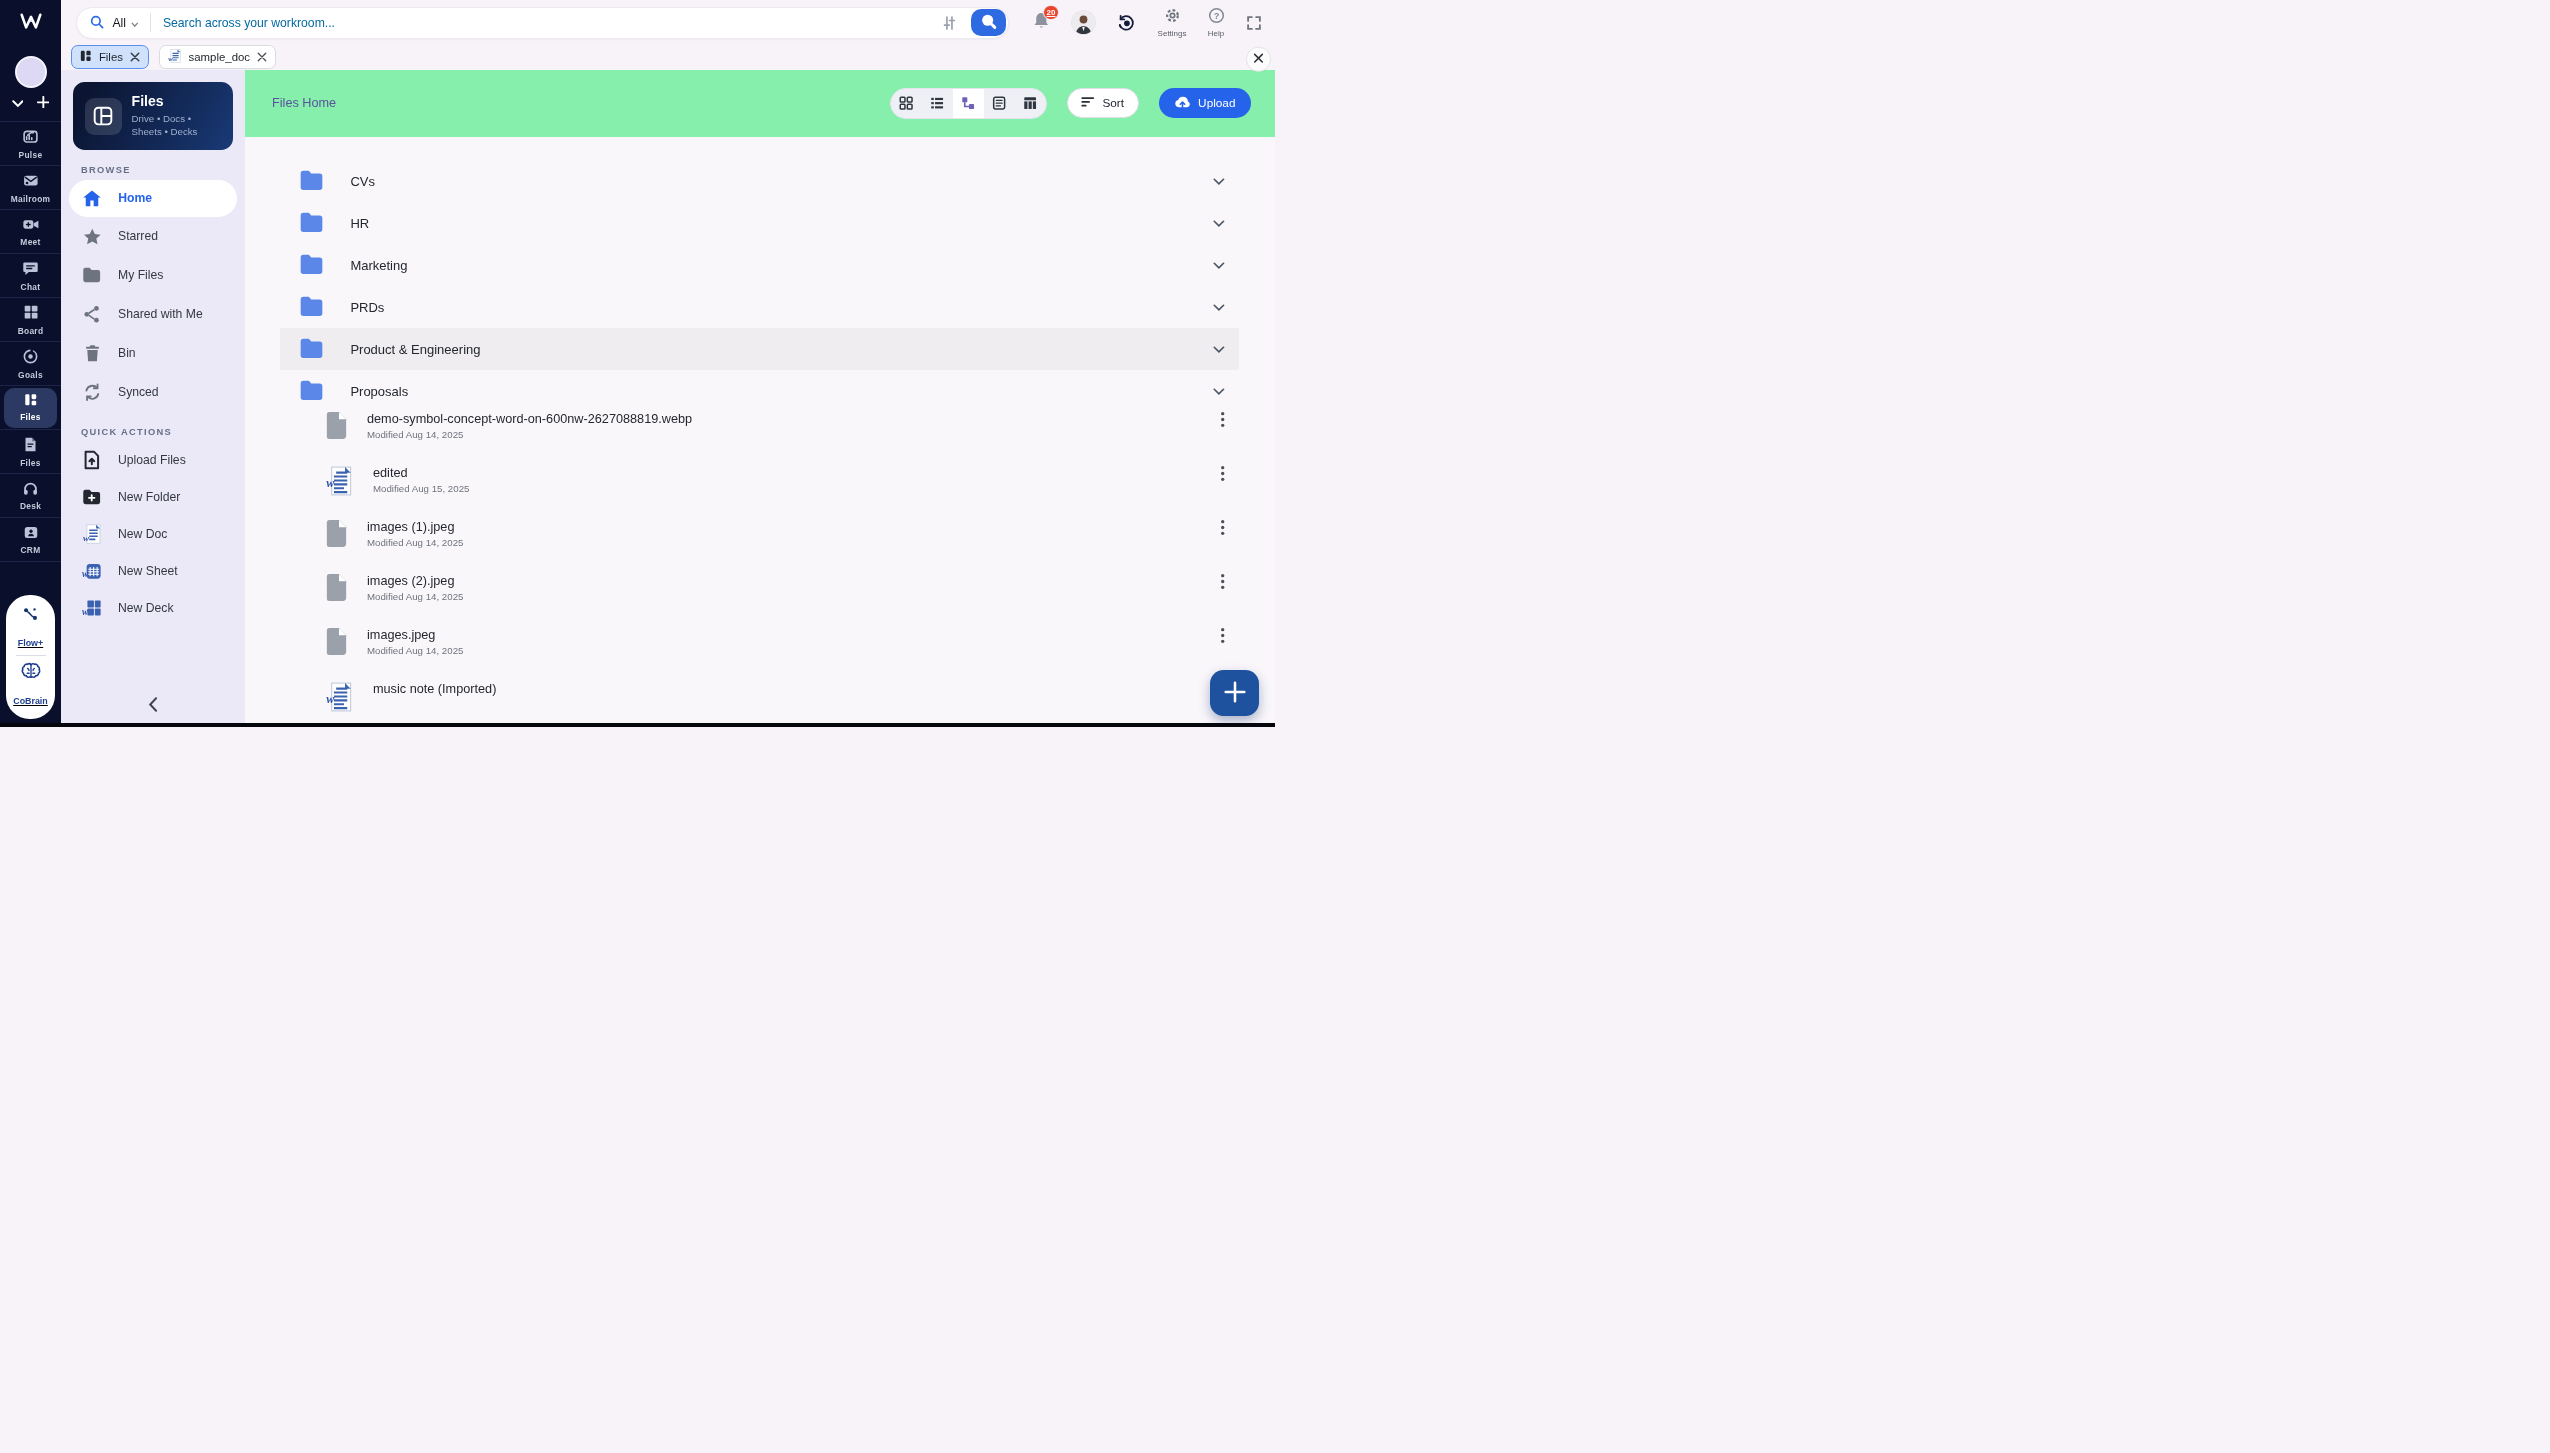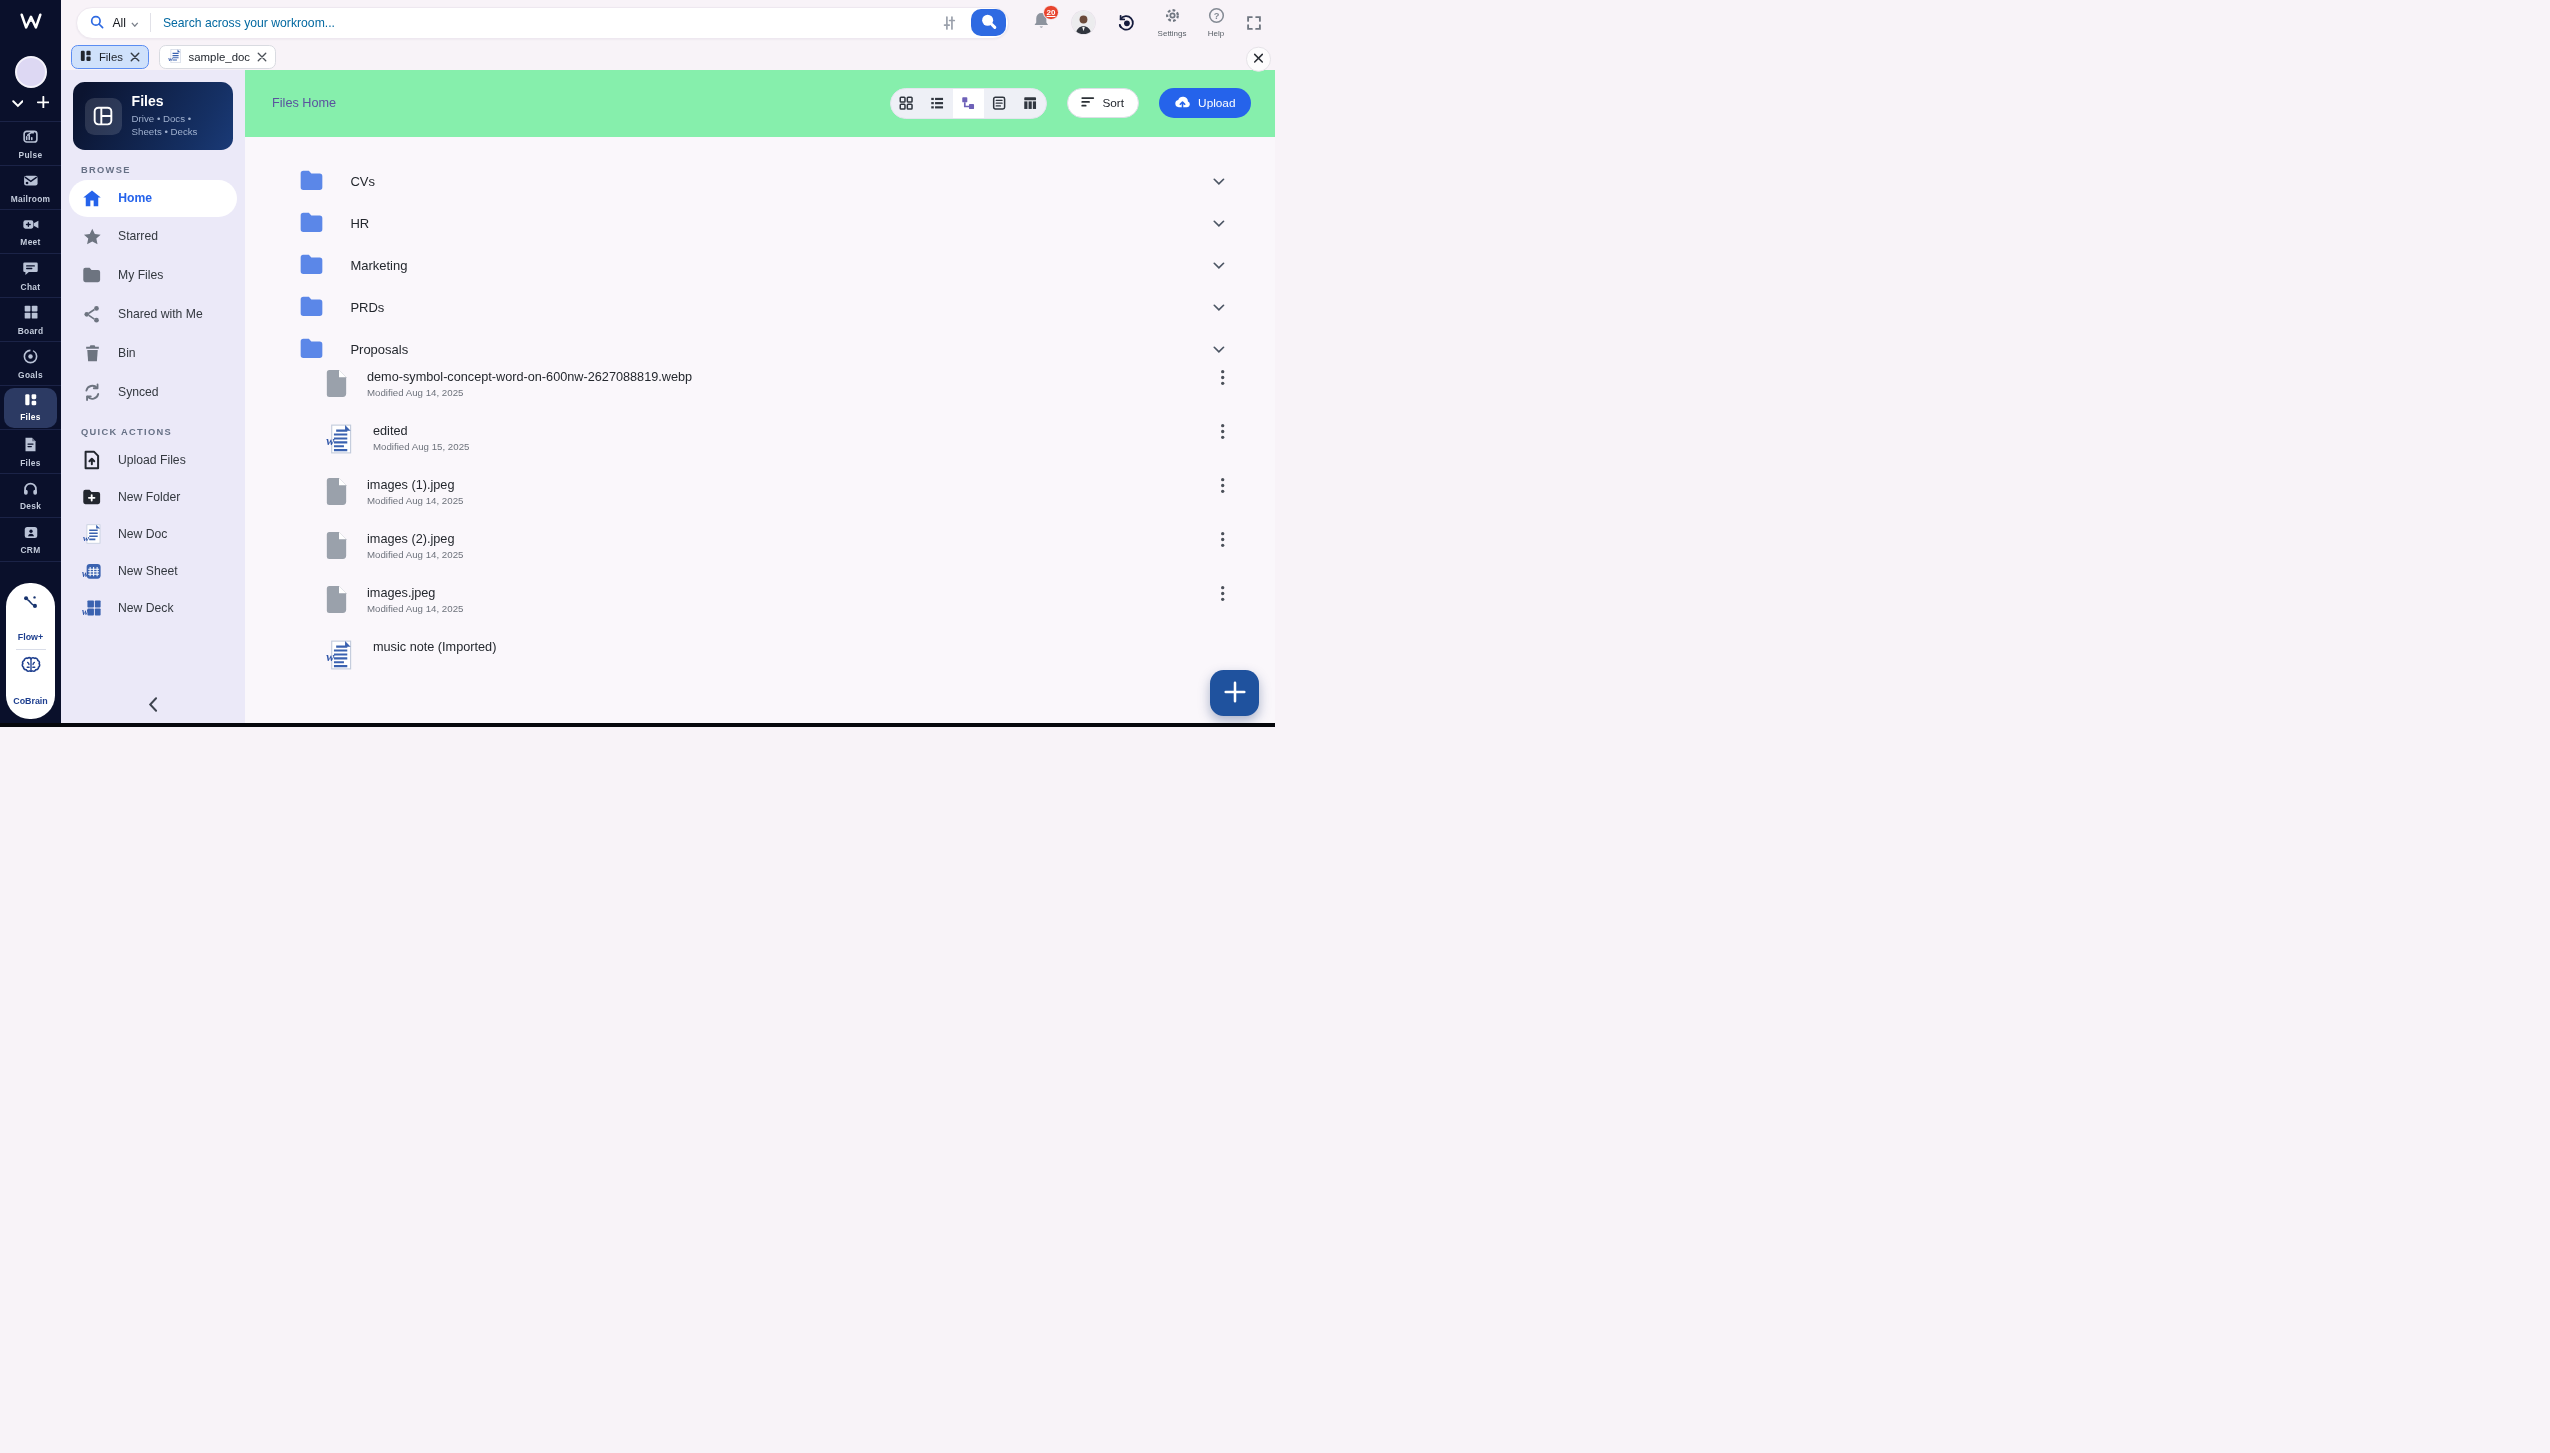--- a/index.html
+++ b/index.html
@@ -19,21 +19,21 @@
     justify-content:center; gap:2.5px; border-bottom:0.8px solid #1b2347; cursor:pointer; }
   .rail-item span.lbl { font-size:8.4px; font-weight:bold; color:#c3cbdb; letter-spacing:0.3px; }
   .rail-item.active { position:relative; }
   .rail-item.active::before { content:""; position:absolute; inset:1.7px 4.2px; background:#2c3a63; border-radius:10px; }
   .rail-item.active > * { position:relative; }
   .rail-item.active span.lbl { color:#ffffff; }
   .rail-spacer { flex:1; }
   .rail-pill { width:49px; background:#ffffff; border-radius:23.6px; margin-bottom:8.4px;
     padding:11px 0 12.7px; display:flex; flex-direction:column; align-items:center; gap:6.7px; }
   .rail-pill .plabel { font-size:8.9px; font-weight:bold; color:#1e3f8f; }
-  .pill-item { display:flex; flex-direction:column; align-items:center; gap:18px; cursor:pointer; }
+  .pill-item { display:flex; flex-direction:column; align-items:center; gap:12px; cursor:pointer;text-decoration:underline; }
   .pill-divider { width:30px; height:0.8px; background:#d9dde8; }
 
   
   .right { flex:1; display:flex; flex-direction:column; height:100%; }
 
   
   .topbar { height:45px; display:flex; align-items:center; padding:0 13.5px 0 15px; background:#f8f3f8; }
   .search-pill { flex:1; max-width:958px; height:32px; background:#ffffff; border:0.8px solid #eee8f0;
     border-radius:17px; display:flex; align-items:center; padding:0 2.5px 0 12.7px;
     box-shadow:0 0.8px 1.7px rgba(40,30,70,.05); }
@@ -589,20 +589,29 @@
           </div>
           <div class="frow">
             <span><svg width="25" height="22" viewBox="0 0 30 26">
                   <path d="M2 5.2A3.2 3.2 0 0 1 5.2 2h6.6l3 3.2h10A3.2 3.2 0 0 1 28 8.4v13.4a3.2 3.2 0 0 1-3.2 3.2H5.2A3.2 3.2 0 0 1 2 21.8z" fill="#5b87e8"></path>
                 </svg></span>
             <span class="fname">PRDs</span>
             <span class="chev"><svg width="11.8" height="7.6" viewBox="0 0 14 9">
                   <path d="M1.5 1.5L7 7l5.5-5.5" fill="none" stroke="#4b5563" stroke-width="2" stroke-linecap="round"></path>
                 </svg></span>
           </div>
+          <div class="frow hl">
+            <span><svg width="25" height="22" viewBox="0 0 30 26">
+                  <path d="M2 5.2A3.2 3.2 0 0 1 5.2 2h6.6l3 3.2h10A3.2 3.2 0 0 1 28 8.4v13.4a3.2 3.2 0 0 1-3.2 3.2H5.2A3.2 3.2 0 0 1 2 21.8z" fill="#5b87e8"></path>
+                </svg></span>
+            <span class="fname">Product &amp; Engineering</span>
+            <span class="chev"><svg width="11.8" height="7.6" viewBox="0 0 14 9">
+                  <path d="M1.5 1.5L7 7l5.5-5.5" fill="none" stroke="#4b5563" stroke-width="2" stroke-linecap="round"></path>
+                </svg></span>
+          </div>
           <div class="frow">
             <span><svg width="25" height="22" viewBox="0 0 30 26">
                   <path d="M2 5.2A3.2 3.2 0 0 1 5.2 2h6.6l3 3.2h10A3.2 3.2 0 0 1 28 8.4v13.4a3.2 3.2 0 0 1-3.2 3.2H5.2A3.2 3.2 0 0 1 2 21.8z" fill="#5b87e8"></path>
                 </svg></span>
             <span class="fname">Proposals</span>
             <span class="chev"><svg width="11.8" height="7.6" viewBox="0 0 14 9">
                   <path d="M1.5 1.5L7 7l5.5-5.5" fill="none" stroke="#4b5563" stroke-width="2" stroke-linecap="round"></path>
                 </svg></span>
           </div>
 

